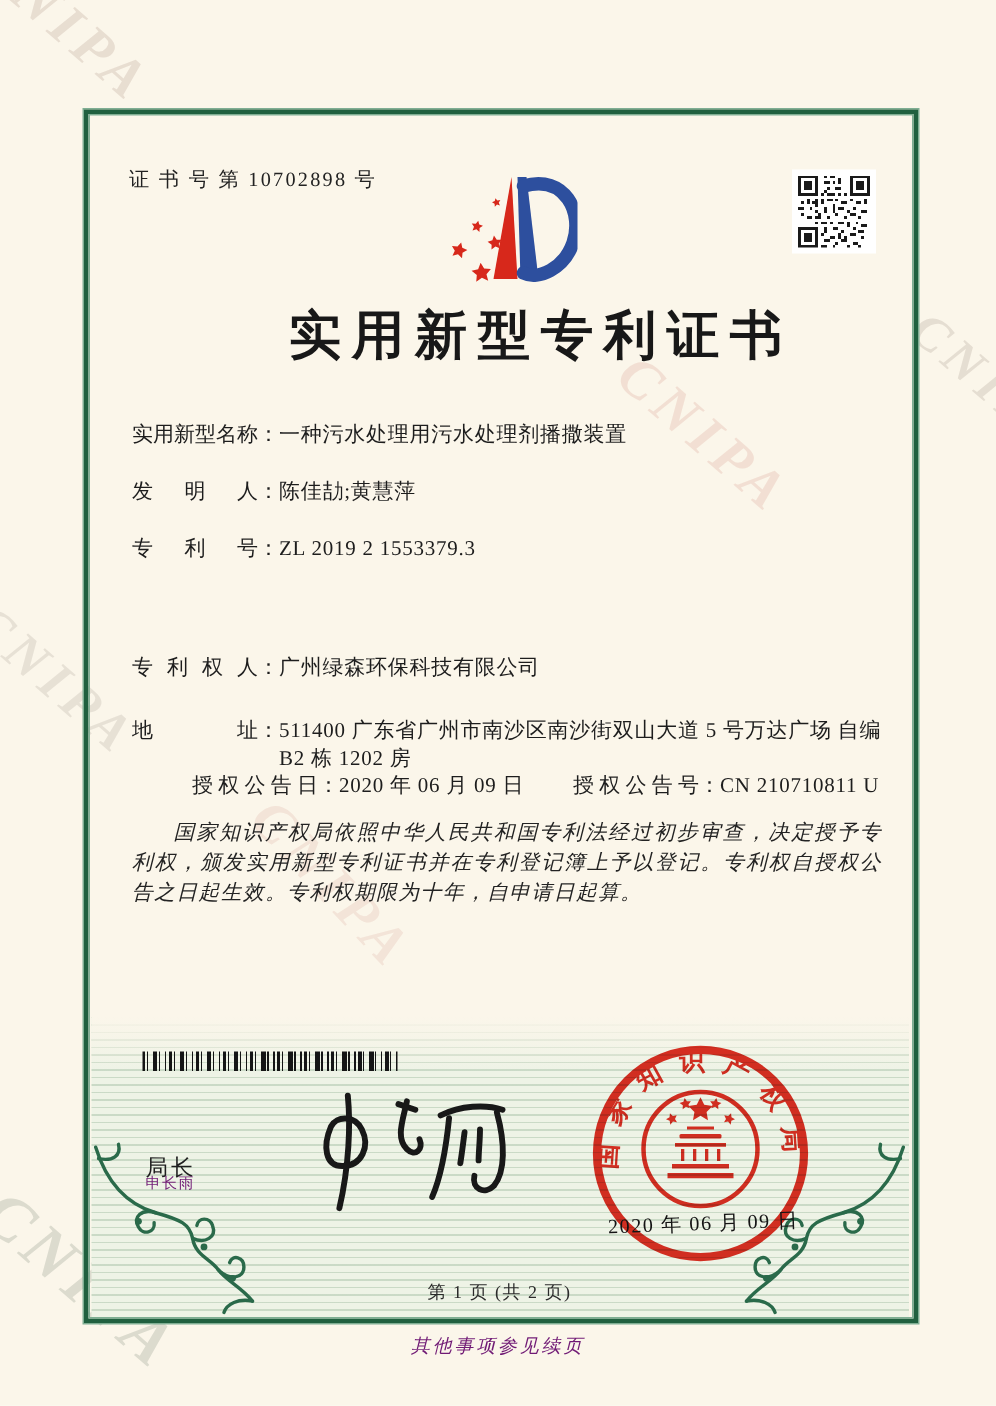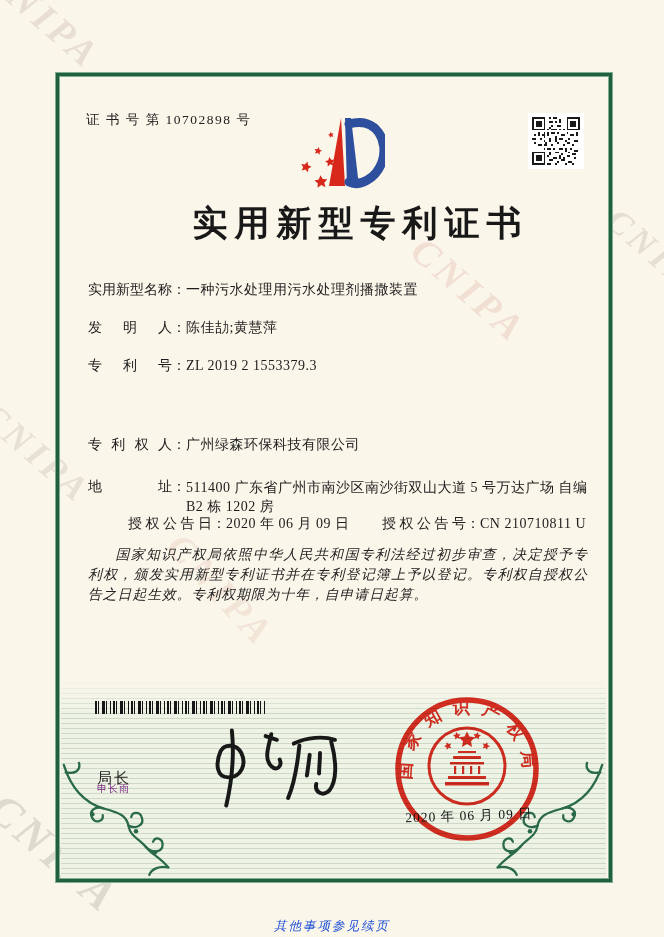--- a/index.html
+++ b/index.html
@@ -63,22 +63,22 @@
   .signer-name{position:absolute;left:97px;top:782px;font-size:10px;color:#701a75;z-index:4;
                font-family:Liberation Sans, sans-serif;letter-spacing:1px;}
   .signature{position:absolute;left:200px;top:720px;z-index:5;}
 
   .seal{position:absolute;left:392px;top:694px;z-index:5;mix-blend-mode:multiply;opacity:.95;}
   .seal-date{position:absolute;left:404px;top:807px;width:130px;text-align:center;z-index:6;
              font-size:13.5px;color:#141414;letter-spacing:1px;transform:rotate(-2deg);white-space:nowrap;}
 
   .pageno{position:absolute;left:55px;top:853px;width:556px;text-align:center;font-size:12px;
           color:#2b2b2b;letter-spacing:1px;z-index:4;}
-  .footnote{position:absolute;left:0;top:918px;width:664px;text-align:center;font-size:12.5px;
-            color:#1d4ed8;font-style:italic;letter-spacing:2px;z-index:4;}
+  .footnote{position:absolute;left:0;top:889px;width:664px;text-align:center;font-size:12.5px;
+            color:#701a75;font-style:italic;letter-spacing:2px;z-index:4;}
 </style>
 </head>
 <body>
 
 <div id="page">
 
   <svg width="0" height="0" style="position:absolute" aria-hidden="true">
     <defs>
       <path id="star5" d="M0,-10 L2.94,-4.05 L9.51,-3.09 L4.76,1.55 L5.88,8.09 L0,4.6 L-5.88,8.09 L-4.76,1.55 L-9.51,-3.09 L-2.94,-4.05 Z"></path>
     </defs>
@@ -240,14 +240,15 @@
         <rect x="70" y="72" width="2.2" height="8"></rect>
       <rect x="78" y="72" width="2.2" height="8"></rect>
         <rect x="86" y="72" width="2.2" height="8"></rect>
       <rect x="56" y="82" width="38" height="3"></rect>
       <rect x="53" y="88" width="44" height="3.5"></rect>
       <circle cx="75" cy="72" r="38" fill="none" stroke="#df2418" stroke-width="3"></circle>
     </g>
   </svg>
   <div class="seal-date">2020 年 06 月 09 日</div>
 
+  <div class="pageno">第 1 页 (共 2 页)</div>
   <div class="footnote">其他事项参见续页</div>
 </div>
 
 </body></html>

